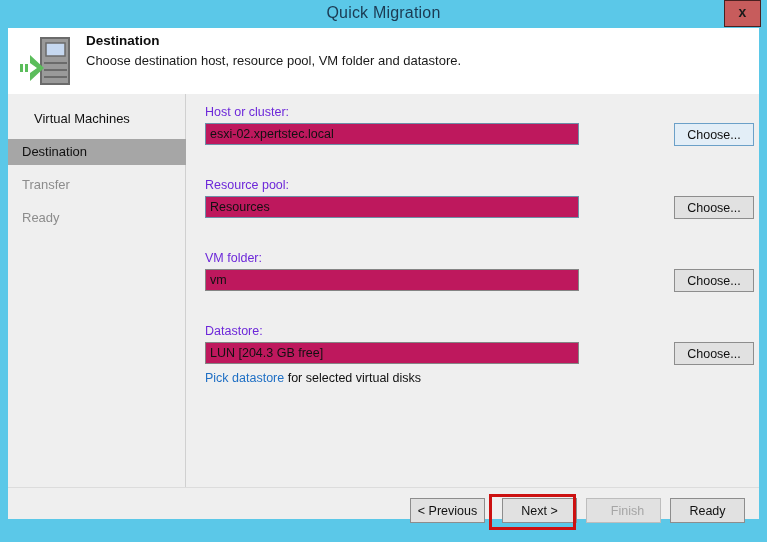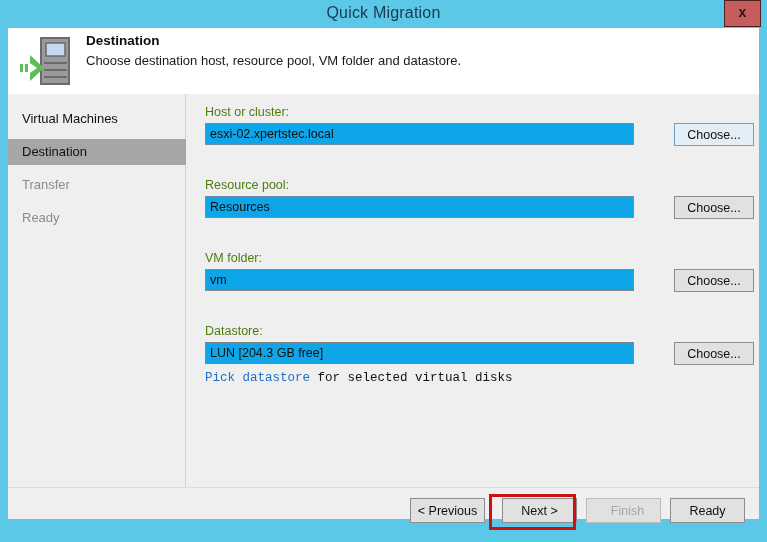--- a/index.html
+++ b/index.html
@@ -111,45 +111,45 @@
     width: 178px;
     height: 26px;
     line-height: 26px;
     padding-left: 14px;
     box-sizing: border-box;
     font-size: 13px;
     color: #8c8c8c;
     cursor: pointer;
     white-space: nowrap;
   }
-  .nav-item.enabled { color: #111111; }
+  .nav-item.enabled { color: #111111; margin-left: 12px; }
   .nav-item.active {
     background: #a6a6a6;
     color: #111111;
   }
 
   #pane {
     position: absolute;
     left: 179px; top: 0;
     width: 572px;
     height: 393px;
   }
 
   .field-label {
     position: absolute;
     font-size: 12.5px;
-    color: #4d7c0f;
+    color: #6d28d9;
     white-space: nowrap;
   }
   .field-input {
     position: absolute;
     left: 18px;
-    width: 429px;
+    width: 374px;
     height: 22px;
-    background: #0ea5e9;
+    background: #be185d;
     border: 1px solid #848484;
     box-sizing: border-box;
     font-family: "Liberation Sans", sans-serif;
     font-size: 12.5px;
     color: #111111;
     padding: 0 0 0 4px;
     line-height: 20px;
     outline: none;
   }
   .field-input.focused { border-color: #6d8fa8; }
@@ -171,21 +171,20 @@
   .choose-btn.hover {
     background: #e3eef7;
     border-color: #6ba0c8;
   }
 
   #pick-row {
     position: absolute;
     left: 18px; top: 277px;
     font-size: 12.5px;
     white-space: nowrap;
-    font-family: Liberation Mono, monospace;
   }
   #pick-link {
     color: #1f6fc4;
     cursor: pointer;
   }
   #pick-tail {
     color: #111111;
   }
 
   

